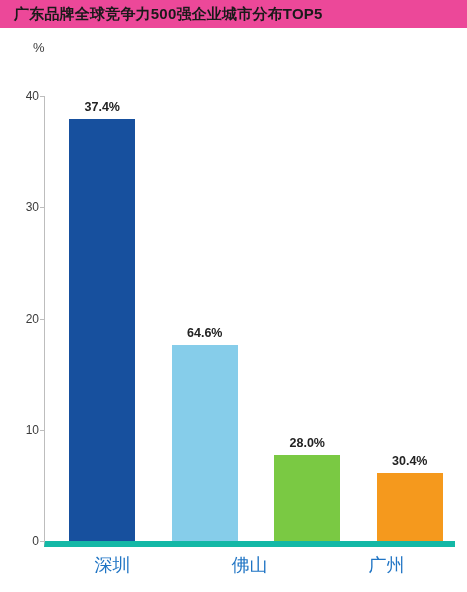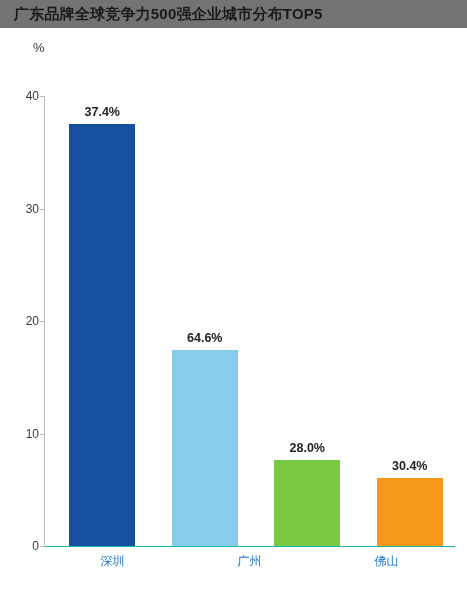--- a/index.html
+++ b/index.html
@@ -7,42 +7,42 @@
     width:467px;height:592px;
     background:#ffffff;
     font-family:"Liberation Sans","DejaVu Sans",sans-serif;
     overflow:hidden;
   }
   #wrap{position:relative;width:467px;height:592px;}
 
   
   .title-bar{
     position:absolute;left:0;top:0;width:467px;height:28px;
-    background:#737373;
+    background:#ec4899;
     display:flex;align-items:center;
   }
   .title-text{
     font-size:15px;font-weight:bold;color:#1a1a1a;
     padding-left:14px;letter-spacing:0.2px;
     white-space:nowrap;
   }
 
   
   .unit{
     position:absolute;left:33px;top:40px;
     font-size:13px;color:#3b3b3b;
   }
 
   
   .plot{
     position:absolute;
     left:44px;top:96px;
     width:411px;height:451px;
     border-left:1px solid #bdbdbd;
-    border-bottom:1px solid #14b8a6;
+    border-bottom:6px solid #14b8a6;
     box-sizing:border-box;
   }
   .ytick{
     position:absolute;
     right:100%;
     transform:translateY(-50%);
     margin-right:6px;
     font-size:12px;color:#3b3b3b;
     white-space:nowrap;
   }
@@ -71,21 +71,21 @@
     width:66px;
   }
 
   
   .cats{
     position:absolute;left:44px;top:549px;width:411px;height:32px;
     display:flex;align-items:flex-start;justify-content:space-around;
   }
   .cat{
     width:66px;text-align:center;
-    font-size:12px;color:#1f74c4;
+    font-size:18px;color:#1f74c4;
     padding-top:4px;
   }
 </style>
 </head>
 <body>
 
 <div id="wrap">
 
   <div class="title-bar">
     <div class="title-text">广东品牌全球竞争力500强企业城市分布TOP5</div>
@@ -115,17 +115,17 @@
       </div>
       <div class="barcell">
         <div class="barlabel">30.4%</div>
         <div class="bar" style="height: 67.65px; background: rgb(245, 153, 29);"></div>
       </div>
     </div>
   </div>
 
   <div class="cats">
     <div class="cat">深圳</div>
+    <div class="cat">佛山</div>
     <div class="cat">广州</div>
-    <div class="cat">佛山</div>
   </div>
 
 </div>
 
 </body></html>

